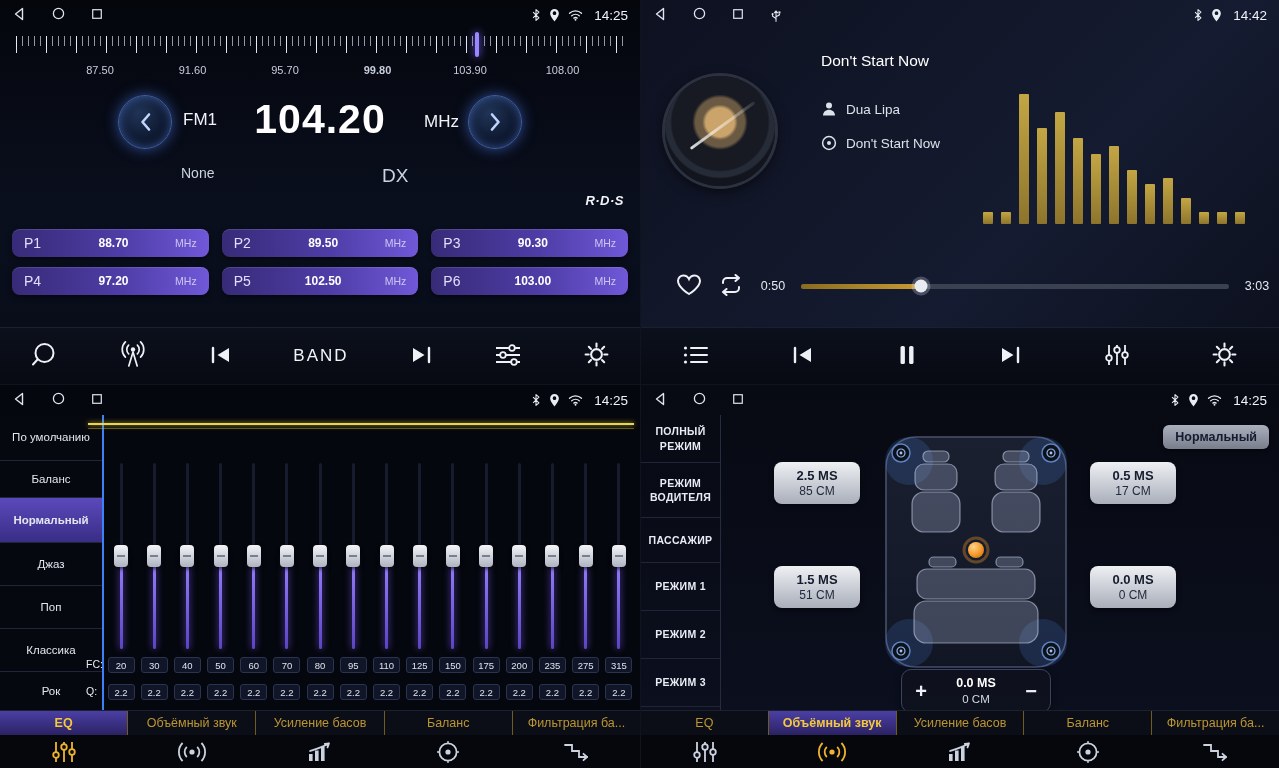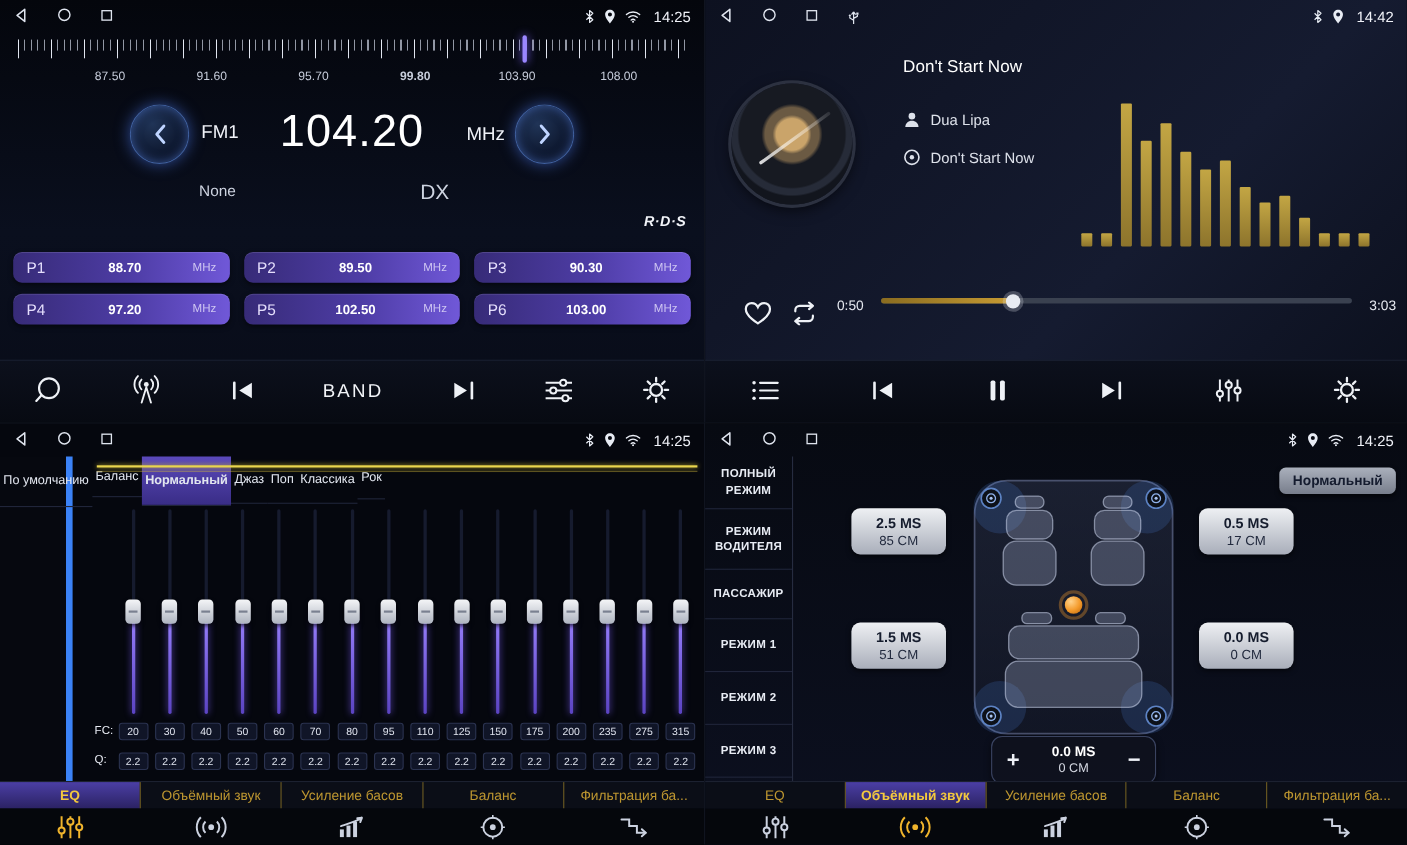--- a/index.html
+++ b/index.html
@@ -25,21 +25,21 @@
   .ticks-minor{position:absolute;top:6px;left:16px;right:16px;height:10px;background:repeating-linear-gradient(90deg,rgba(205,212,228,.7) 0 1px,transparent 1px 6px)}
   .ticks-major{position:absolute;top:6px;left:16px;right:16px;height:17px;background:repeating-linear-gradient(90deg,rgba(235,240,250,.95) 0 1px,transparent 1px 30px)}
   .freq-ind{position:absolute;top:2px;width:4px;height:25px;border-radius:2px;background:#9a86ff;box-shadow:0 0 9px #7c63ff}
   .scale-labels{position:absolute;top:34px;left:0;right:0;height:16px}
   .scale-labels span{position:absolute;transform:translateX(-50%);font-size:11px;color:#c7cddb}
   .tune-btn{position:absolute;width:54px;height:54px;border-radius:50%;display:flex;align-items:center;justify-content:center;background:radial-gradient(circle at 38% 32%,#203457,#0a1226 72%);box-shadow:0 0 14px rgba(80,130,255,.55),inset 0 0 10px rgba(100,150,255,.5);border:1px solid #3f5f9e}
   .tune-down{left:118px;top:95px}
   .tune-up{left:468px;top:95px}
   .band-label{position:absolute;left:183px;top:110px;font-size:17px;color:#f0f2f8}
   .stereo-label{position:absolute;left:181px;top:165px;font-size:14px;color:#cdd3e0}
-  .freq-big{position:absolute;left:230px;top:96px;width:180px;text-align:center;font-size:41px;font-weight:normal;letter-spacing:1px}
+  .freq-big{position:absolute;left:230px;top:96px;width:180px;text-align:center;font-size:41px;font-weight:bold;letter-spacing:1px}
   .mhz-label{position:absolute;left:424px;top:112px;font-size:17px;color:#f0f2f8}
   .dx-label{position:absolute;left:382px;top:165px;font-size:19px;color:#cdd3e0}
   .rds{position:absolute;right:16px;top:193px;font-size:13px;font-weight:bold;font-style:italic;letter-spacing:.5px;color:#f2f4f9}
   .presets{position:absolute;left:12px;right:12px;top:229px;display:grid;grid-template-columns:repeat(3,1fr);gap:10px 13px}
   .preset{height:28px;border-radius:8px;display:flex;align-items:center;padding:0 12px;background:linear-gradient(90deg,#372b78 0%,#4e3da6 55%,#7058d8 100%);box-shadow:0 2px 5px rgba(0,0,0,.5),inset 0 1px 0 rgba(255,255,255,.12)}
   .preset .pid{font-size:14px;color:#e4defc;width:28px;text-align:left}
   .preset .pfreq{flex:1;text-align:center;font-size:12px;font-weight:bold;color:#fff}
   .preset .punit{font-size:10.5px;color:#cfc6f2}
   .bottom-toolbar{position:absolute;left:0;right:0;bottom:0;height:57px;background:linear-gradient(180deg,#0c101c,#070a12);display:flex;align-items:center;justify-content:space-around;border-top:1px solid #1a2030}
   .band-btn{font-size:17px;letter-spacing:2px;color:#f2f4f8}
@@ -47,37 +47,37 @@
   
   .album{position:absolute;left:24px;top:76px;width:110px;height:110px;border-radius:50%;
     background:radial-gradient(circle at 50% 42%,#caa46a 0 17%,#6b5a43 21% 29%,#171a22 33% 57%,#262b38 59% 65%,#12151d 67% 100%);
     box-shadow:0 0 0 3px #2c3140,0 4px 14px rgba(0,0,0,.7)}
   .album::after{content:"";position:absolute;left:16%;top:44%;width:72%;height:3px;background:linear-gradient(90deg,rgba(255,255,255,.85),rgba(255,255,255,.1));border-radius:2px;transform:rotate(-36deg)}
   .tr-title{position:absolute;left:180px;top:52px;font-size:15.5px;color:#fff}
   .meta-row{position:absolute;left:180px;display:flex;align-items:center;gap:9px;font-size:13.5px;color:#dde1ea}
   .row-artist{top:101px}.row-album{top:135px}
   .vis{position:absolute;left:342px;top:84px;width:272px;height:140px;display:flex;align-items:flex-end;gap:8px}
   .vis i{width:10px;background:linear-gradient(180deg,#c3a644,#8d742c);border-radius:1px;flex:none}
-  .progress-row{position:absolute;left:34px;right:8px;top:271px;height:30px;display:flex;gap:14px}
+  .progress-row{position:absolute;left:34px;right:8px;top:271px;height:30px;display:flex;align-items:center;gap:14px}
   .ptime{font-size:12.5px;color:#e6e9f0;min-width:28px;text-align:center}
   .pbar{flex:1;position:relative;height:5px;border-radius:3px;background:#3a4150}
   .pfill{position:absolute;left:0;top:0;bottom:0;border-radius:3px;background:linear-gradient(90deg,#8a6c20,#c79b33)}
   .pthumb{position:absolute;top:50%;transform:translate(-50%,-50%);width:13px;height:13px;border-radius:50%;background:#e8ebf2;box-shadow:0 0 0 3px rgba(230,235,245,.25)}
 
   
   .audio-tabs{position:absolute;left:0;right:0;bottom:33px;height:25px;display:flex;background:#0b0e17;border-top:1px solid #1c2130}
   .atab{flex:1;display:flex;align-items:center;justify-content:center;font-size:12.5px;color:#bd9630;border-right:1px solid #6e5c22;white-space:nowrap;overflow:hidden}
   .atab:last-child{border-right:none}
   .atab.active{background:linear-gradient(180deg,#4b3fa5,#2b2263);color:#f4c93e;font-weight:bold}
   .audio-icons{position:absolute;left:0;right:0;bottom:0;height:33px;display:flex;background:#05070c}
   .aicon{flex:1;display:flex;align-items:center;justify-content:center;color:#ccd2e0}
   .aicon.active{color:#f0b42c}
 
   
-  .eq-sidebar{position:absolute;left:0;top:30px;width:66px;bottom:58px;border-right:6px solid #3b82f6;display:flex;flex-direction:row;background:#06080f}
+  .eq-sidebar{position:absolute;left:0;top:30px;width:104px;bottom:58px;border-right:2px solid #3b82f6;display:flex;flex-direction:column;background:#06080f}
   .eq-preset{display:flex;align-items:center;justify-content:center;text-align:center;font-size:11.5px;color:#e2e6ef;border-bottom:1px solid #20253a;padding:2px 3px;line-height:1.25;word-break:break-word;flex:none}
   .eq-preset.active{background:linear-gradient(180deg,#5b49bb,#392d86);font-weight:bold}
   .eq-main{position:absolute;left:84px;top:30px;right:0;bottom:58px}
   .eq-curve{position:absolute;left:4px;right:6px;top:8px;height:2px;background:#ead64e;box-shadow:0 0 5px #cdb92e}
   .eq-curve2{position:absolute;left:4px;right:6px;top:13px;height:1px;background:rgba(205,180,60,.45)}
   .db-scale{position:absolute;left:0;top:56px;width:28px;height:168px;display:flex;flex-direction:column;justify-content:space-between;align-items:flex-end;font-size:10.5px;color:#d6dae6}
   .eq-bands{position:absolute;left:22px;right:6px;top:46px;display:flex;justify-content:space-between}
   .band{width:30px;display:flex;flex-direction:column;align-items:center}
   .slider{position:relative;width:100%;height:190px}
   .track{position:absolute;left:50%;margin-left:-1.5px;width:3px;top:2px;bottom:2px;background:#161b2e;border-radius:2px}

